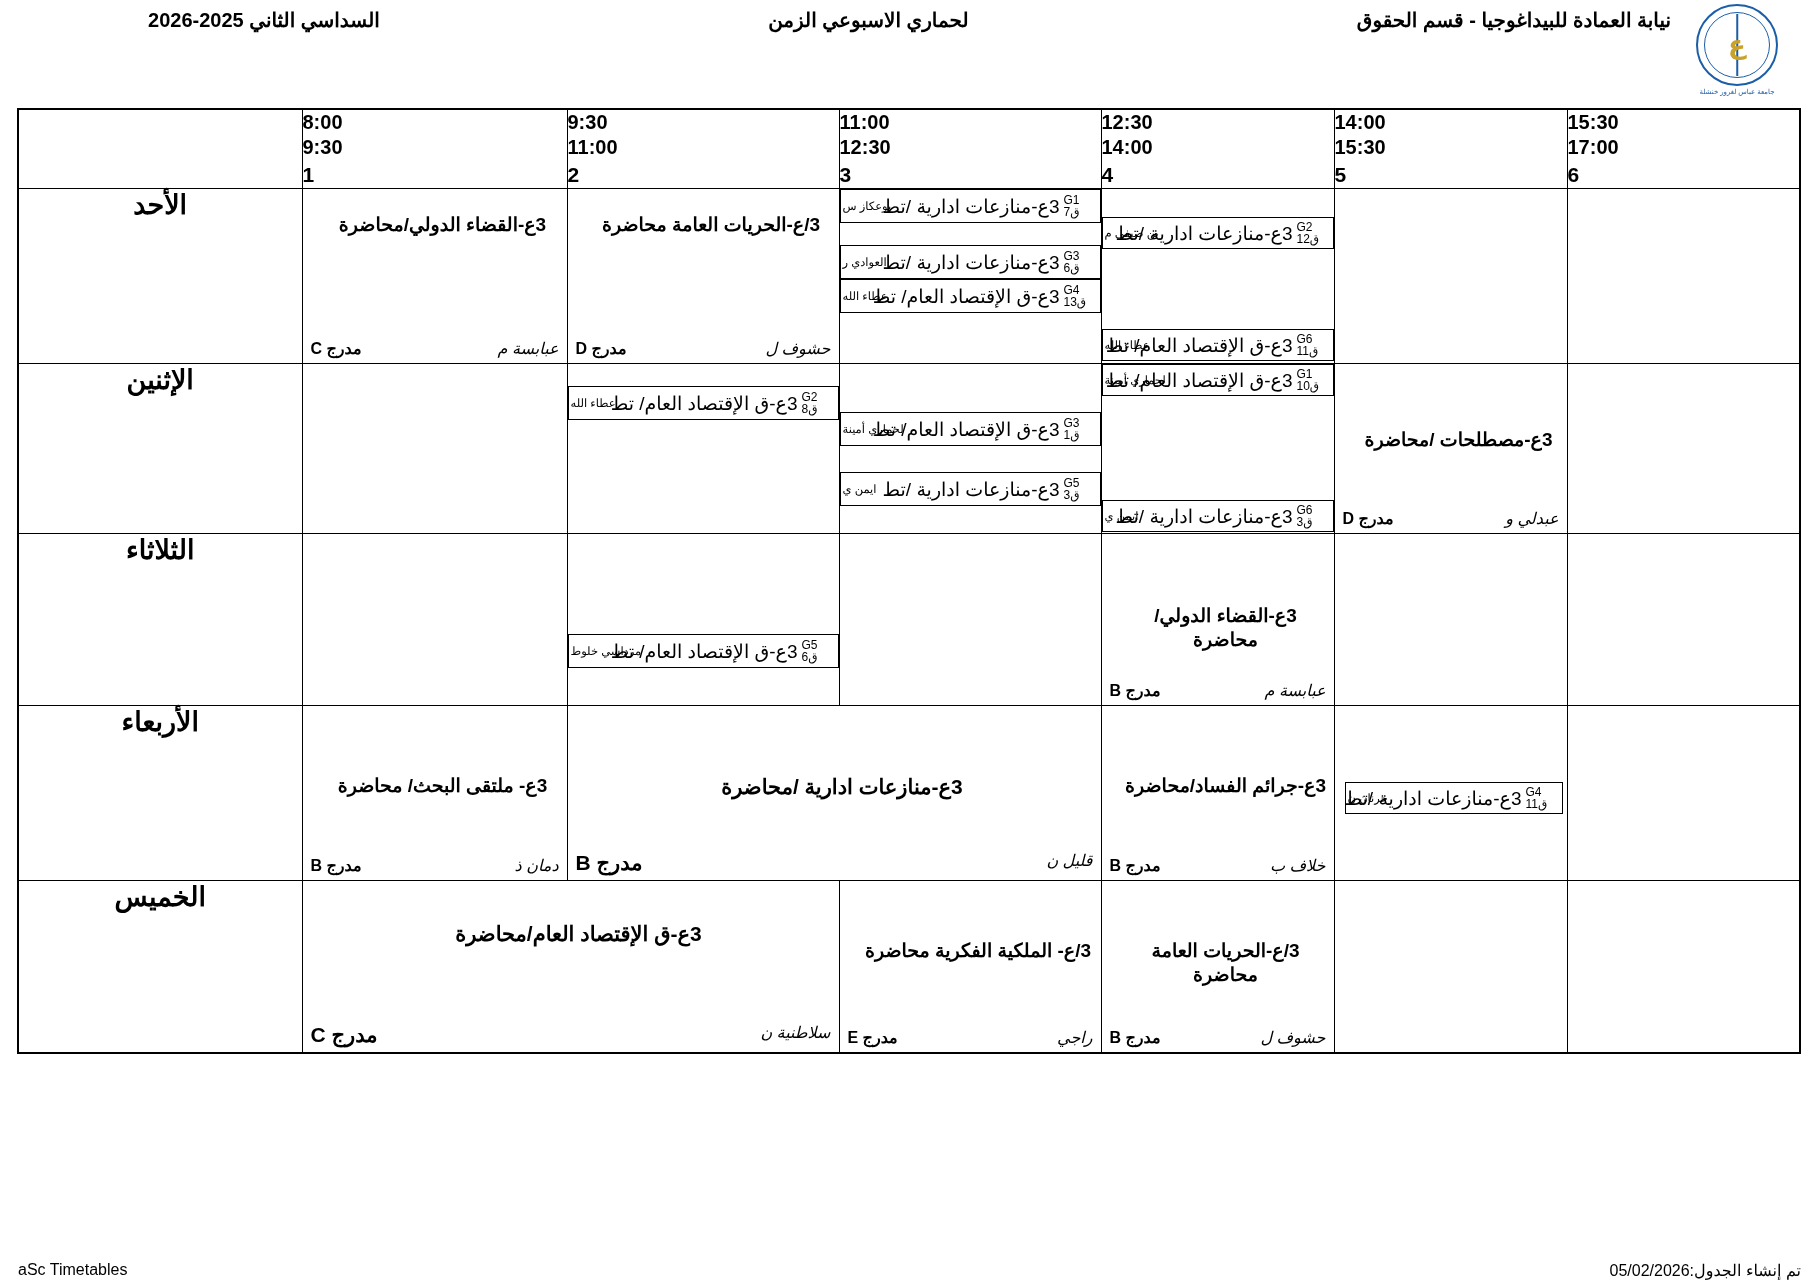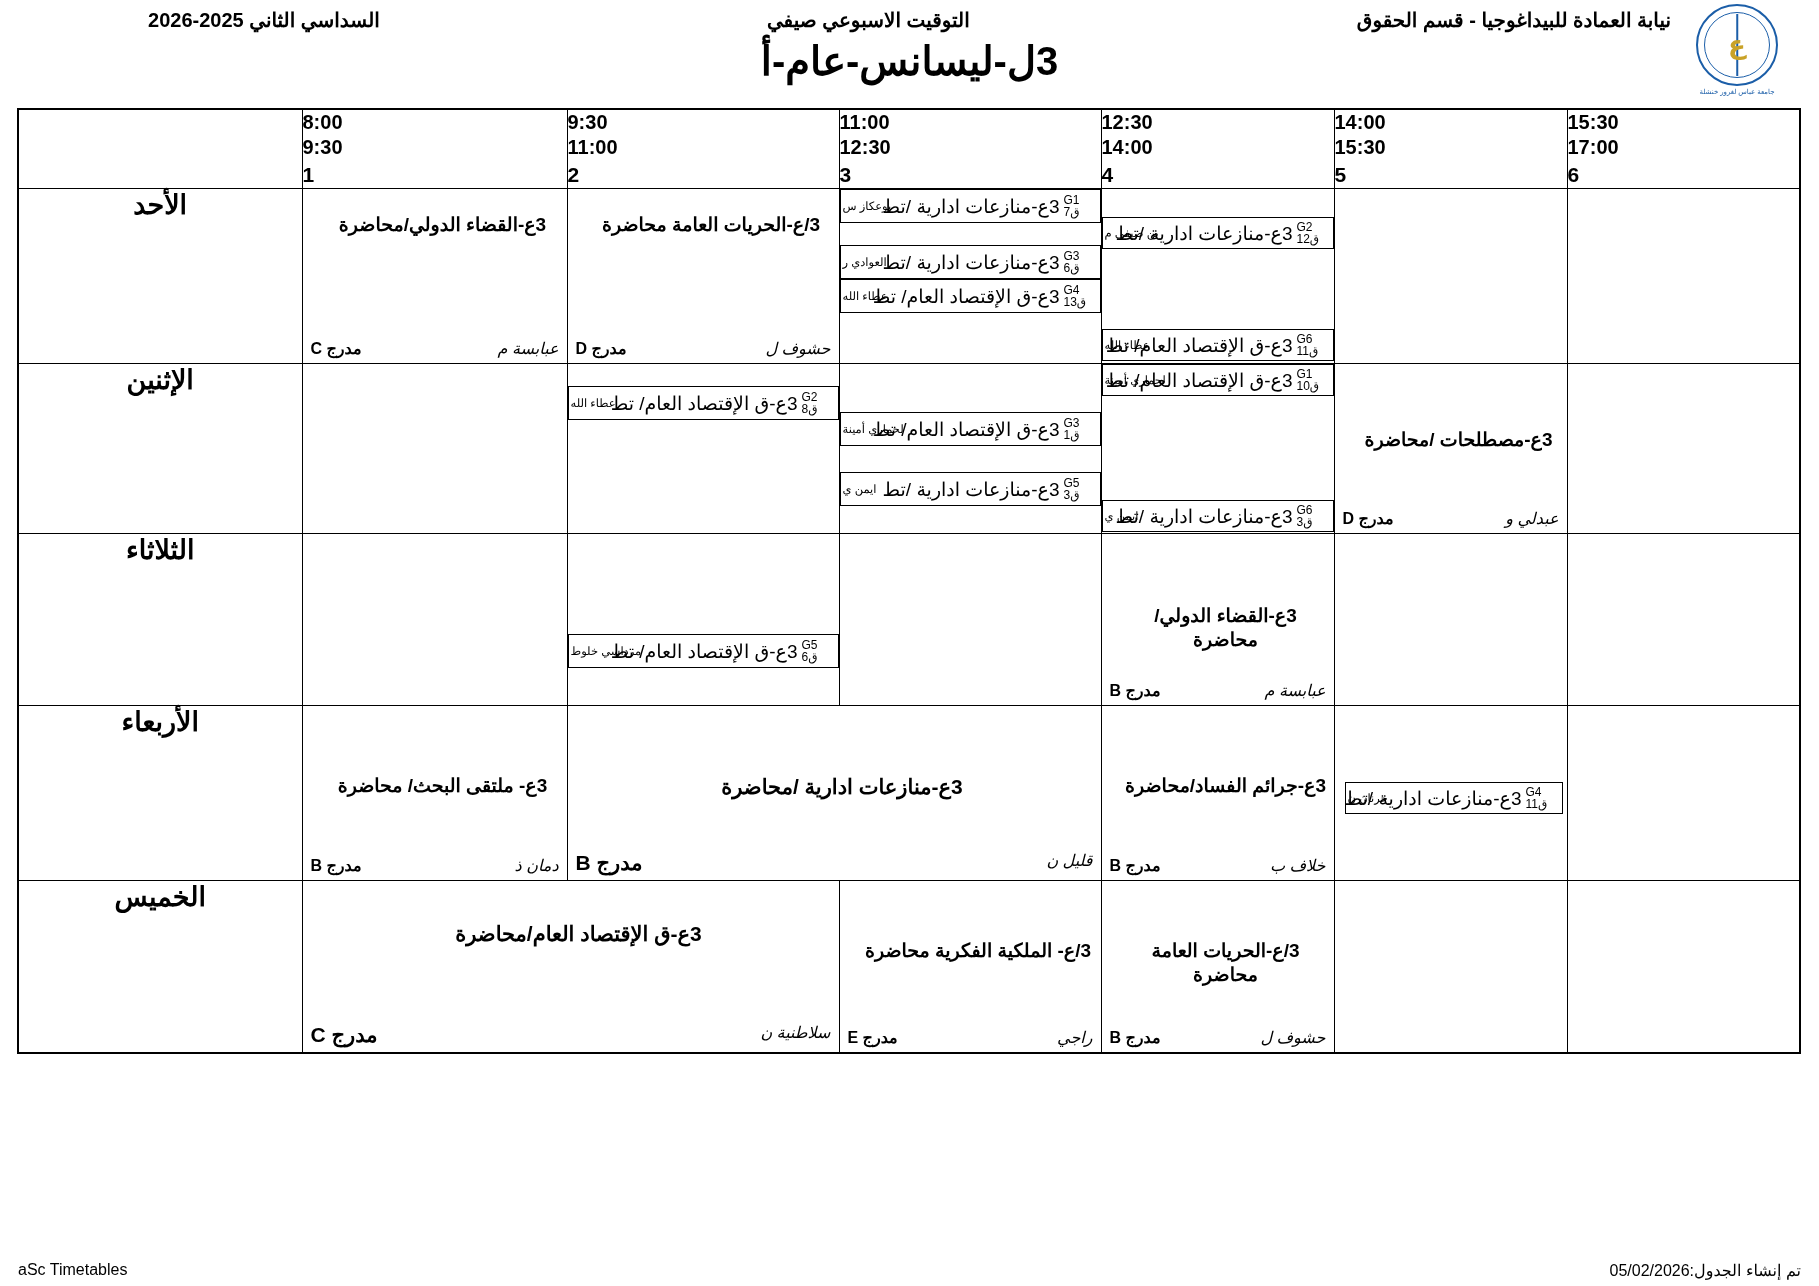--- a/index.html
+++ b/index.html
@@ -235,25 +235,24 @@
   <div class="topbar">
     <div class="logo">
       <div class="logo-circle">
         <div class="logo-inner">ع</div>
       </div>
       <div class="logo-caption">جامعة عباس لغرور خنشلة</div>
     </div>
 
     <div class="hdr-line1">
       <div class="hdr-dept">نيابة العمادة للبيداغوجيا - قسم الحقوق</div>
-      <div class="hdr-mid">التوقيت الاسبوعي صيفي</div>
+      <div class="hdr-mid">لحماري الاسبوعي الزمن</div>
       <div class="hdr-sem">السداسي الثاني 2025-2026</div>
     </div>
 
-    <div class="hdr-title">3ل-ليسانس-عام-أ</div>
   </div>
 
   <table class="tt">
     <colgroup>
       <col style="width:233px">
       <col style="width:233px">
       <col style="width:233px">
       <col style="width:262px">
       <col style="width:272px">
       <col style="width:265px">

